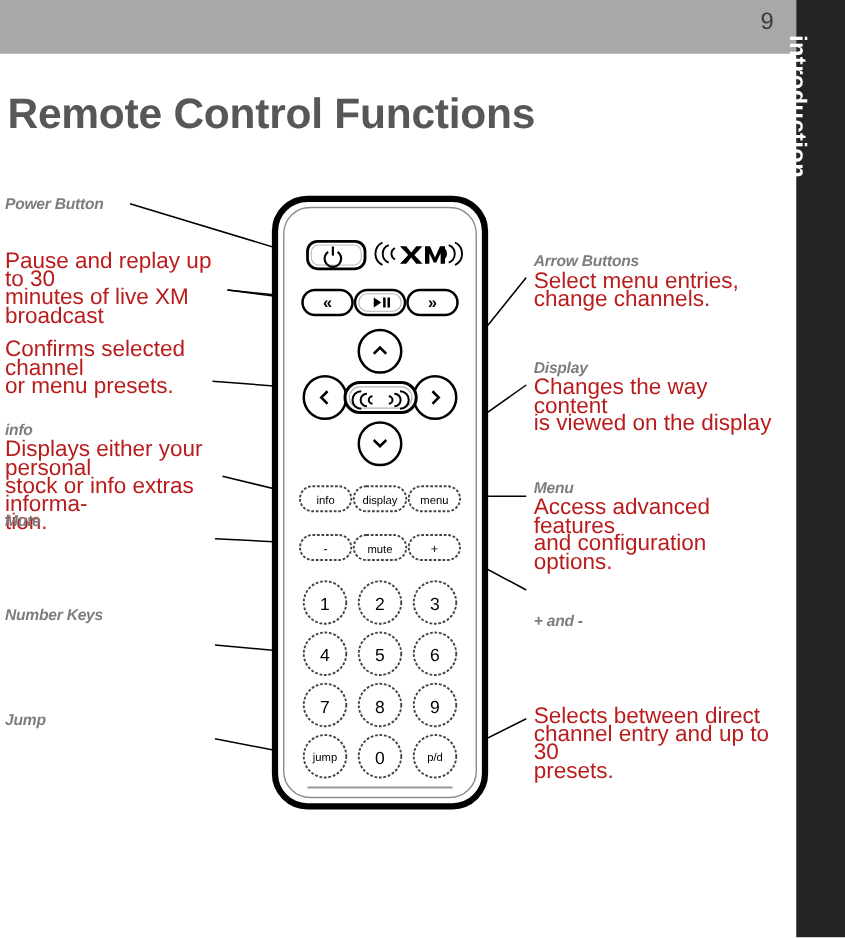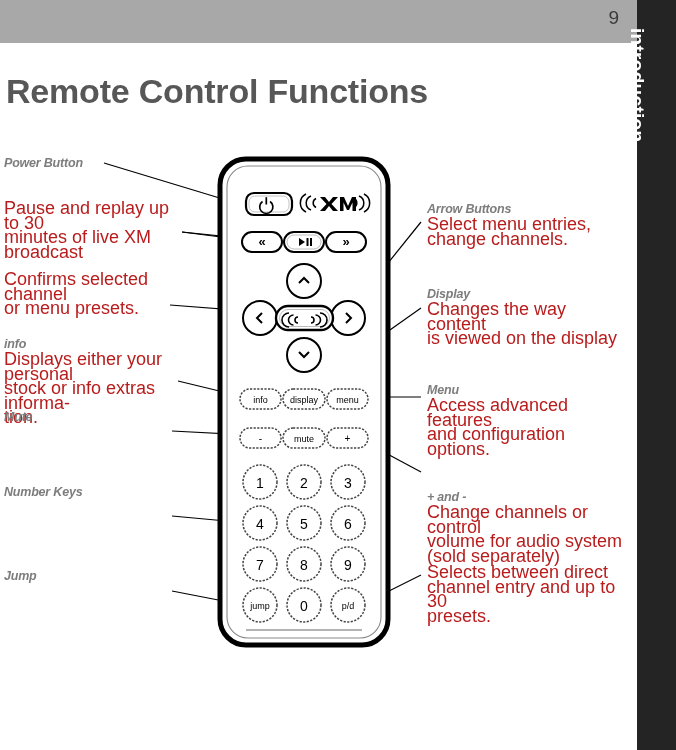--- a/index.html
+++ b/index.html
@@ -320,23 +320,20 @@
   </div>
 
   <div class="anno col-right" style="top:383px;">
     <p class="anno-title">Menu</p>
     <p class="anno-body">Access advanced features
 and configuration options.</p>
   </div>
 
   <div class="anno col-right" style="top:490px;">
     <p class="anno-title">+ and -</p>
-    <p class="anno-body">Change channels or control
-volume for audio system
-(sold separately)</p>
   </div>
 
   <div class="anno col-right" style="top:565px;">
     <p class="anno-body">Selects between direct
 channel entry and up to 30
 presets.</p>
   </div>
 
 </div>
 

